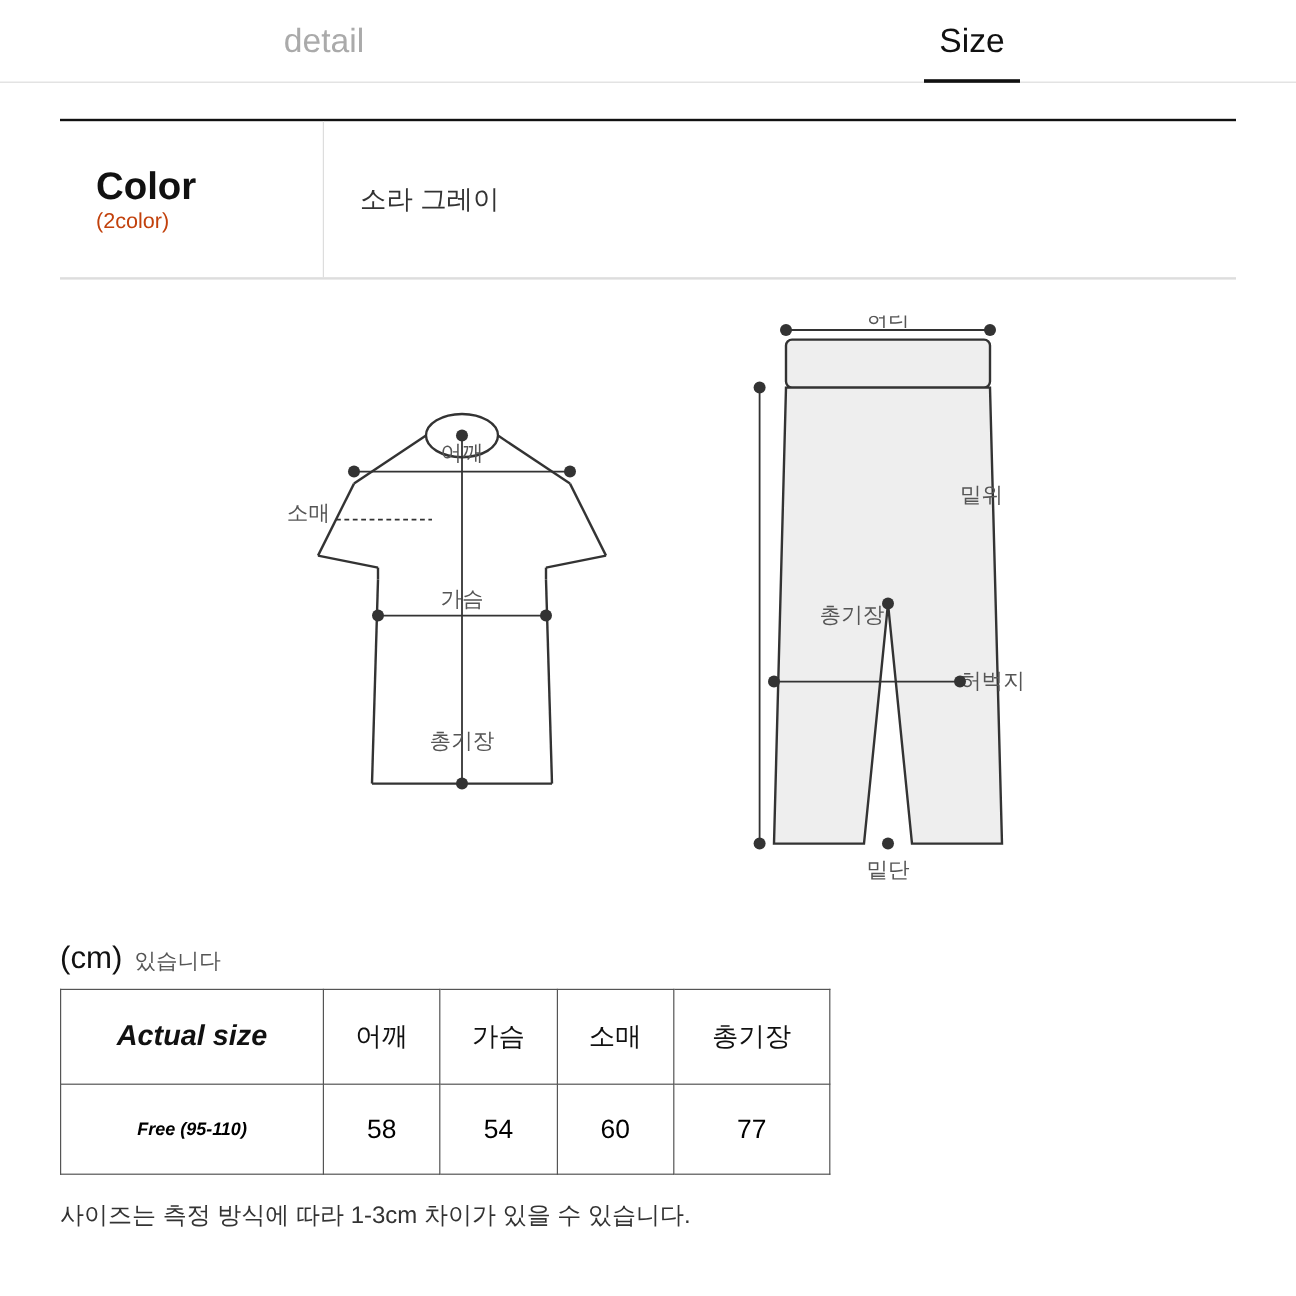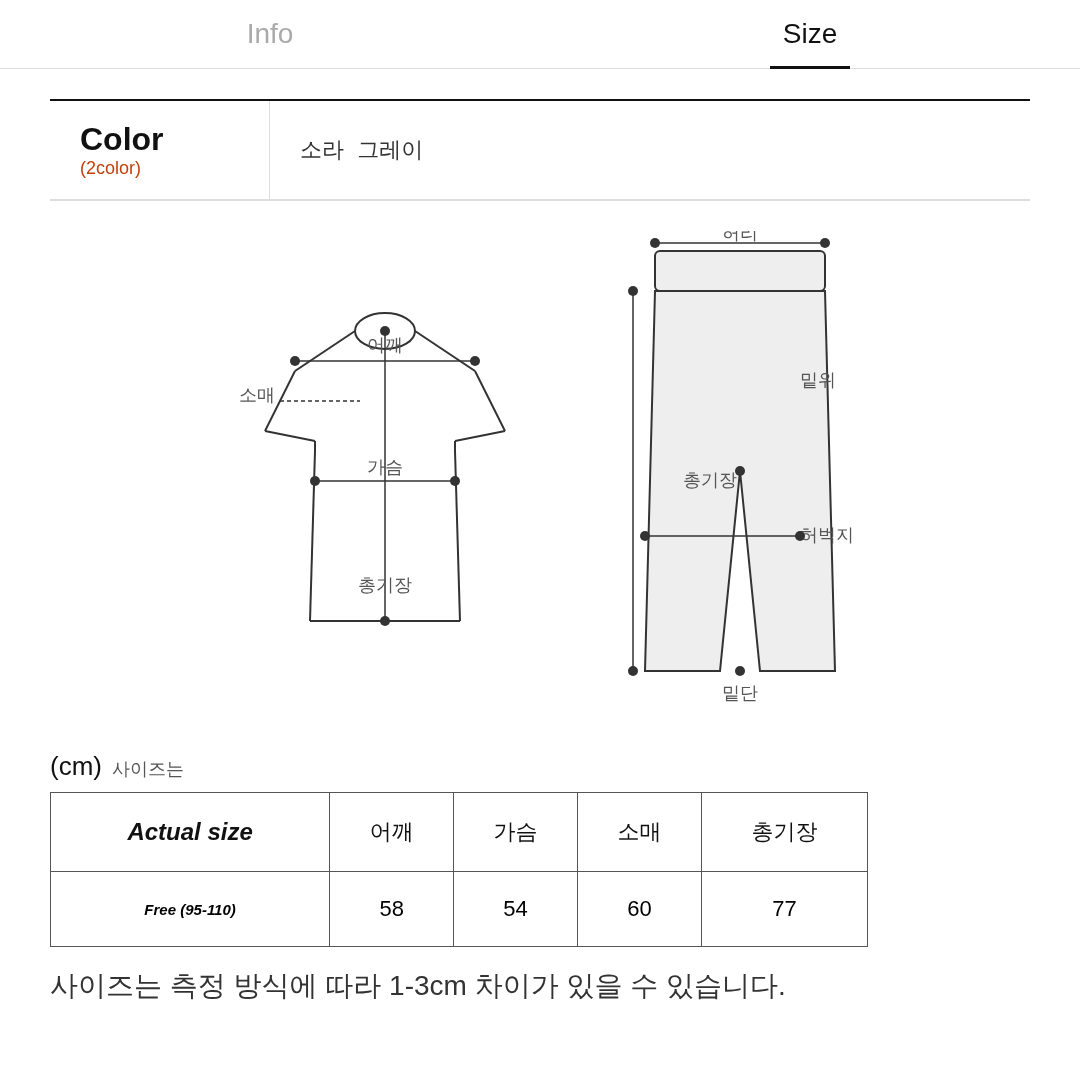--- a/index.html
+++ b/index.html
@@ -48,38 +48,37 @@
 
     
     .color-section {
       border-top: 2px solid #111;
       border-bottom: 2px solid #ddd;
       display: flex;
       align-items: center;
       margin-bottom: 30px;
     }
     .color-label-box {
-      padding: 20px 30px;
+      padding: 36px 30px;
       border-right: 1px solid #ddd;
       min-width: 220px;
     }
     .color-label-box .main-label {
       font-size: 32px;
       font-weight: bold;
       color: #111;
     }
     .color-label-box .sub-label {
       font-size: 18px;
       color: #c2410c;
     }
     .color-value {
       padding: 20px 30px;
       font-size: 22px;
       color: #333;
-      font-family: Liberation Mono, monospace;
     }
 
     
     .diagram-area {
       display: flex;
       justify-content: center;
       gap: 80px;
       margin: 20px 0 40px 0;
     }
 
@@ -99,21 +98,21 @@
       font-size: 26px;
       font-weight: normal;
       color: #111;
     }
     .cm-label .danmyeon {
       font-size: 18px;
       color: #555;
     }
 
     .size-table {
-      width: 818px;
+      width: 642px;
       border-collapse: collapse;
       border: 1.5px solid #555;
     }
     .size-table th, .size-table td {
       border: 1.5px solid #555;
       text-align: center;
       padding: 24px 10px;
       font-size: 22px;
     }
     .size-table thead th {
@@ -125,29 +124,29 @@
       font-weight: bold;
       font-size: 24px;
     }
     .size-table tbody td:first-child {
       font-style: italic;
       font-weight: bold;
       font-size: 15px;
     }
     .size-note {
       margin-top: 20px;
-      font-size: 28px;
+      font-size: 20px;
       color: #333;
     }
   </style>
 </head>
 <body>
 
 <nav class="tab-nav">
-  <div class="tab-item">Info</div>
+  <div class="tab-item">detail</div>
   <div class="tab-item active">Size</div>
 </nav>
 
 <div class="content">
 
   <div class="color-section">
     <div class="color-label-box">
       <div class="main-label">Color</div>
       <div class="sub-label">(2color)</div>
     </div>
@@ -229,21 +228,21 @@
       <text x="58" y="255" text-anchor="start" font-size="18" fill="#555">총기장</text>
 
       <text x="115" y="468" text-anchor="middle" font-size="18" fill="#555">밑단</text>
       <circle cx="115" cy="440" r="5" fill="#333"></circle>
     </svg>
 
   </div>
 
   <div class="cm-label">
     <span class="cm-text">(cm)</span>
-    <span class="danmyeon">사이즈는</span>
+    <span class="danmyeon">있습니다</span>
   </div>
 
   <table class="size-table">
     <thead>
       <tr>
         <th>Actual size</th>
         <th>어깨</th>
         <th>가슴</th>
         <th>소매</th>
         <th>총기장</th>

